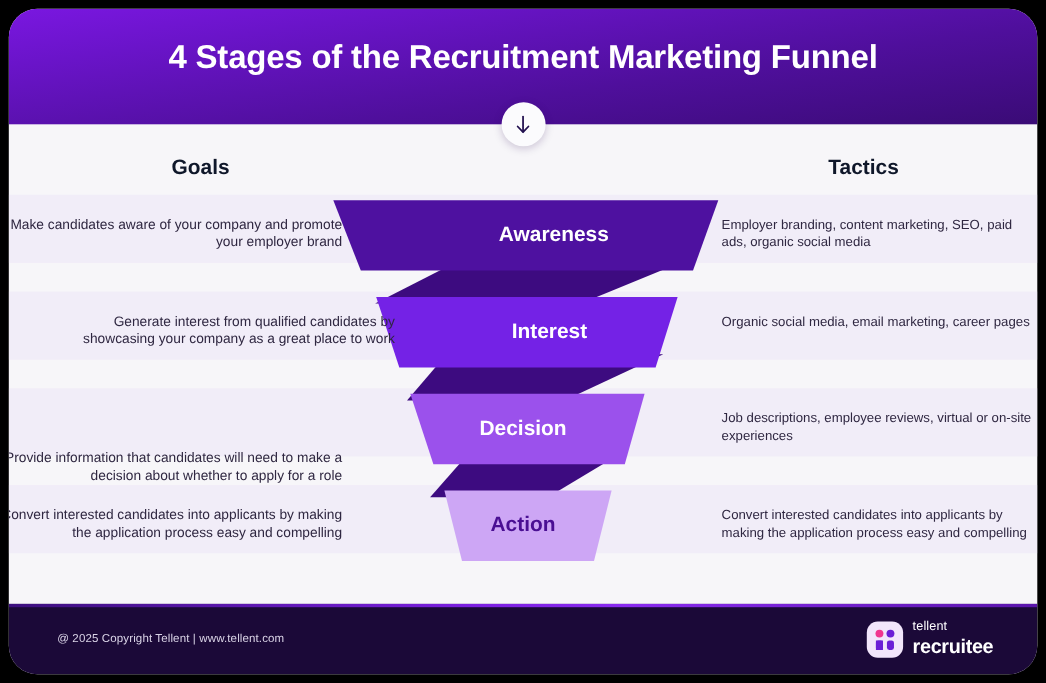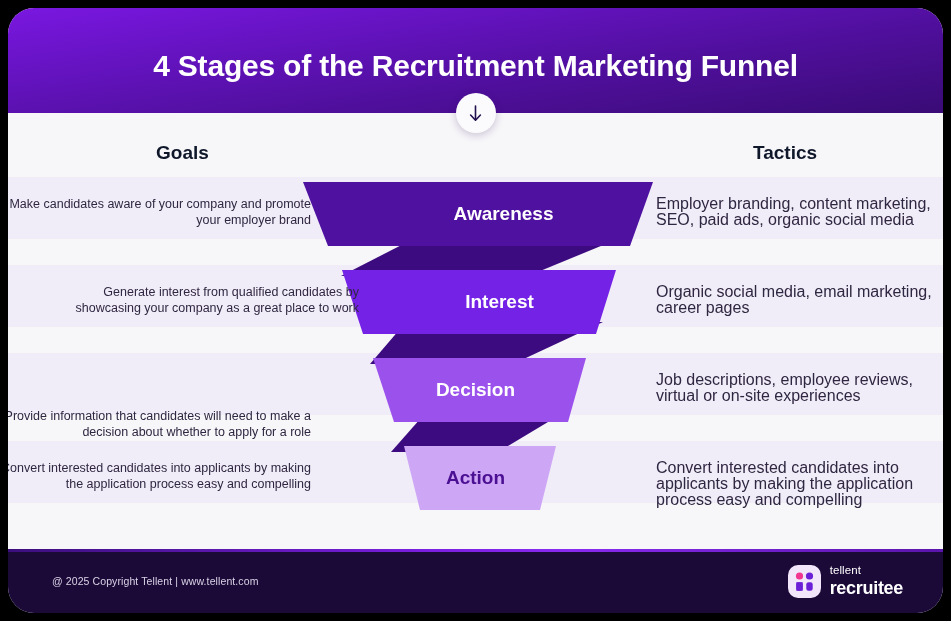--- a/index.html
+++ b/index.html
@@ -12,21 +12,21 @@
     border-radius:26px;overflow:hidden;background:#f7f6f9;
   }
 
   
   .header{
     position:absolute;left:0;top:0;width:100%;height:105px;
     background:linear-gradient(172deg,#7a17e0 0%,#6a14c9 22%,#4f0f9c 62%,#3a0b76 100%);
     display:flex;align-items:flex-start;justify-content:center;
   }
   .header-title{
-    margin-top:41px;color:#ffffff;font-size:30px;font-weight:bold;
+    margin-top:28px;color:#ffffff;font-size:30px;font-weight:bold;
     letter-spacing:-0.2px;white-space:nowrap;
   }
   .arrow-badge{
     position:absolute;left:50%;top:85px;transform:translateX(-50%);
     width:40px;height:40px;border-radius:50%;background:#fbfbfd;
     box-shadow:0 2px 8px rgba(40,10,80,.22);
     display:flex;align-items:center;justify-content:center;z-index:30;
   }
 
   
@@ -46,21 +46,21 @@
 
   
   .rows{position:absolute;left:0;top:0;width:100%;height:100%;}
   .row{position:absolute;left:0;width:100%;}
   .goal-text{
     position:absolute;right:632px;width:310px;text-align:right;
     font-size:12.5px;line-height:16px;color:#2f2741;
   }
   .tactic-text{
     position:absolute;left:648px;width:290px;text-align:left;
-    font-size:16px;line-height:16px;color:#2f2741;
+    font-size:12px;line-height:16px;color:#2f2741;
   }
   .stage-label{
     position:absolute;left:0;width:100%;text-align:center;
     font-size:19px;font-weight:bold;color:#ffffff;
   }
   .stage-label.dark{color:#4a0f93;}
 
   
   .footer{
     position:absolute;left:0;bottom:0;width:100%;height:64px;

